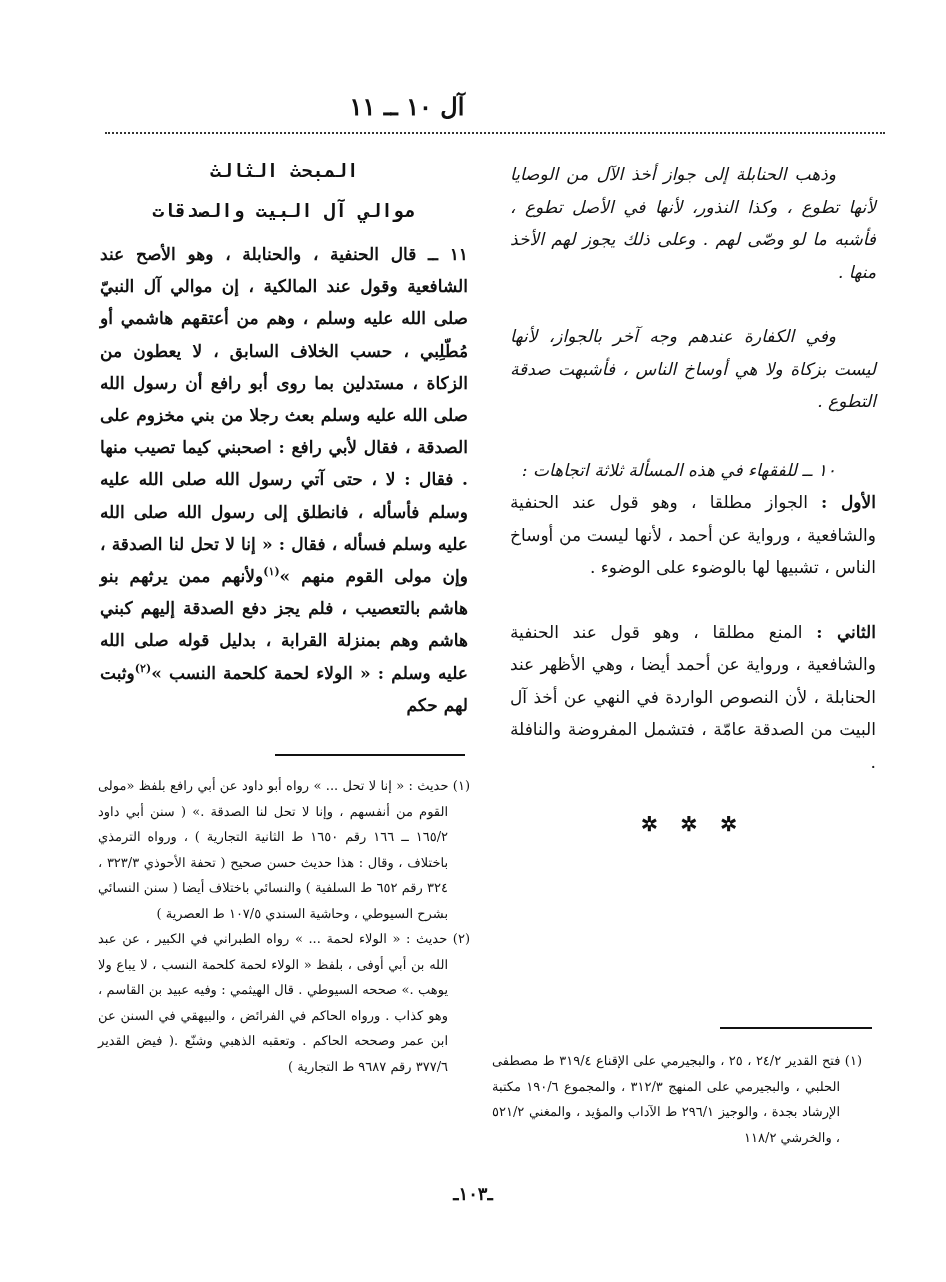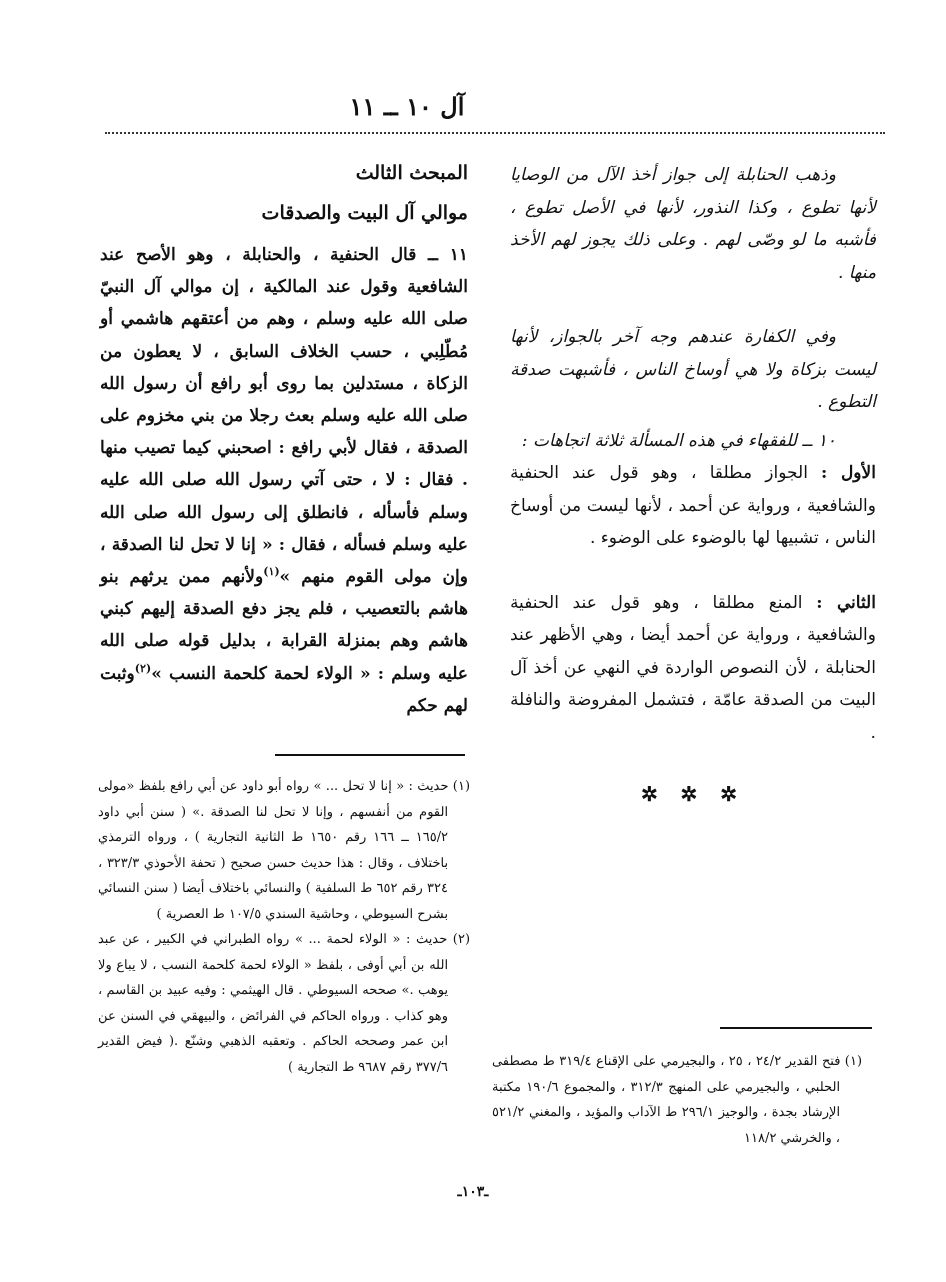--- a/index.html
+++ b/index.html
@@ -17,46 +17,46 @@
   }
   .col {
     position: absolute; direction: rtl; text-align: justify;
   }
   .col-right { left: 510px; width: 366px; top: 158px; font-size: 17px; line-height: 32.5px; }
   .col-left { left: 100px; width: 368px; top: 152px; font-size: 17px; line-height: 32.2px; font-weight: bold; }
   p { margin: 0; }
   .indent { text-indent: 40px; font-style: italic; }
   .gap { margin-top: 32px; }
   .heading { font-weight: bold; font-size: 18px; }
-  .center-title { text-align: right; font-weight: bold; font-size: 19px; line-height: 40px; }
+  .center-title { text-align: center; font-weight: bold; font-size: 19px; line-height: 40px; font-family: Liberation Mono, monospace; }
   .term { font-weight: bold; }
   sup { font-size: 11px; line-height: 0; }
   .stars { text-align: center; font-weight: bold; font-size: 20px; letter-spacing: 8px; margin-top: 30px; }
   .fn-rule { position: absolute; height: 0; border-top: 2px solid #111; }
   .fn-rule-right { left: 720px; top: 1027px; width: 152px; }
   .fn-rule-left { left: 275px; top: 754px; width: 190px; }
   .footnotes { position: absolute; direction: rtl; text-align: justify; font-size: 13px; line-height: 25.5px; }
   .fn-right { left: 492px; width: 370px; top: 1048px; }
   .fn-left { left: 98px; width: 372px; top: 773px; }
   .fn { padding-right: 22px; text-indent: -22px; }
   .page-number {
     position: absolute; top: 1183px; left: 0; width: 946px; text-align: center;
-    font-size: 14px; font-weight: bold; direction: rtl;
+    font-size: 18px; font-weight: bold; direction: rtl;
   }
 </style>
 </head>
 <body>
 
 <div class="page-header">آل ١٠ ــ ١١</div>
 <div class="header-rule"></div>
 
 <div class="col col-right">
   <p class="indent">وذهب الحنابلة إلى جواز أخذ الآل من الوصايا لأنها تطوع ، وكذا النذور، لأنها في الأصل تطوع ، فأشبه ما لو وصّى لهم . وعلى ذلك يجوز لهم الأخذ منها .</p>
   <p class="indent gap">وفي الكفارة عندهم وجه آخر بالجواز، لأنها ليست بزكاة ولا هي أوساخ الناس ، فأشبهت صدقة التطوع .</p>
-  <p class="indent" style="margin-top:6px;">١٠ ــ للفقهاء في هذه المسألة ثلاثة اتجاهات :</p>
+  <p class="indent" style="margin-top:36px;">١٠ ــ للفقهاء في هذه المسألة ثلاثة اتجاهات :</p>
   <p><span class="term">الأول :</span><span> الجواز مطلقا ، وهو قول عند الحنفية والشافعية ، ورواية عن أحمد ، لأنها ليست من أوساخ الناس ، تشبيها لها بالوضوء على الوضوء .</span></p>
   <p class="gap"><span class="term">الثاني :</span><span> المنع مطلقا ، وهو قول عند الحنفية والشافعية ، ورواية عن أحمد أيضا ، وهي الأظهر عند الحنابلة ، لأن النصوص الواردة في النهي عن أخذ آل البيت من الصدقة عامّة ، فتشمل المفروضة والنافلة .</span></p>
   <p class="stars">✲ ✲ ✲</p>
 </div>
 
 <div class="fn-rule fn-rule-right"></div>
 <div class="footnotes fn-right">
   <p class="fn">(١) فتح القدير ٢٤/٢ ، ٢٥ ، والبجيرمي على الإقناع ٣١٩/٤ ط مصطفى الحلبي ، والبجيرمي على المنهج ٣١٢/٣ ، والمجموع ١٩٠/٦ مكتبة الإرشاد بجدة ، والوجيز ٢٩٦/١ ط الآداب والمؤيد ، والمغني ٥٢١/٢ ، والخرشي ١١٨/٢</p>
 </div>
 

